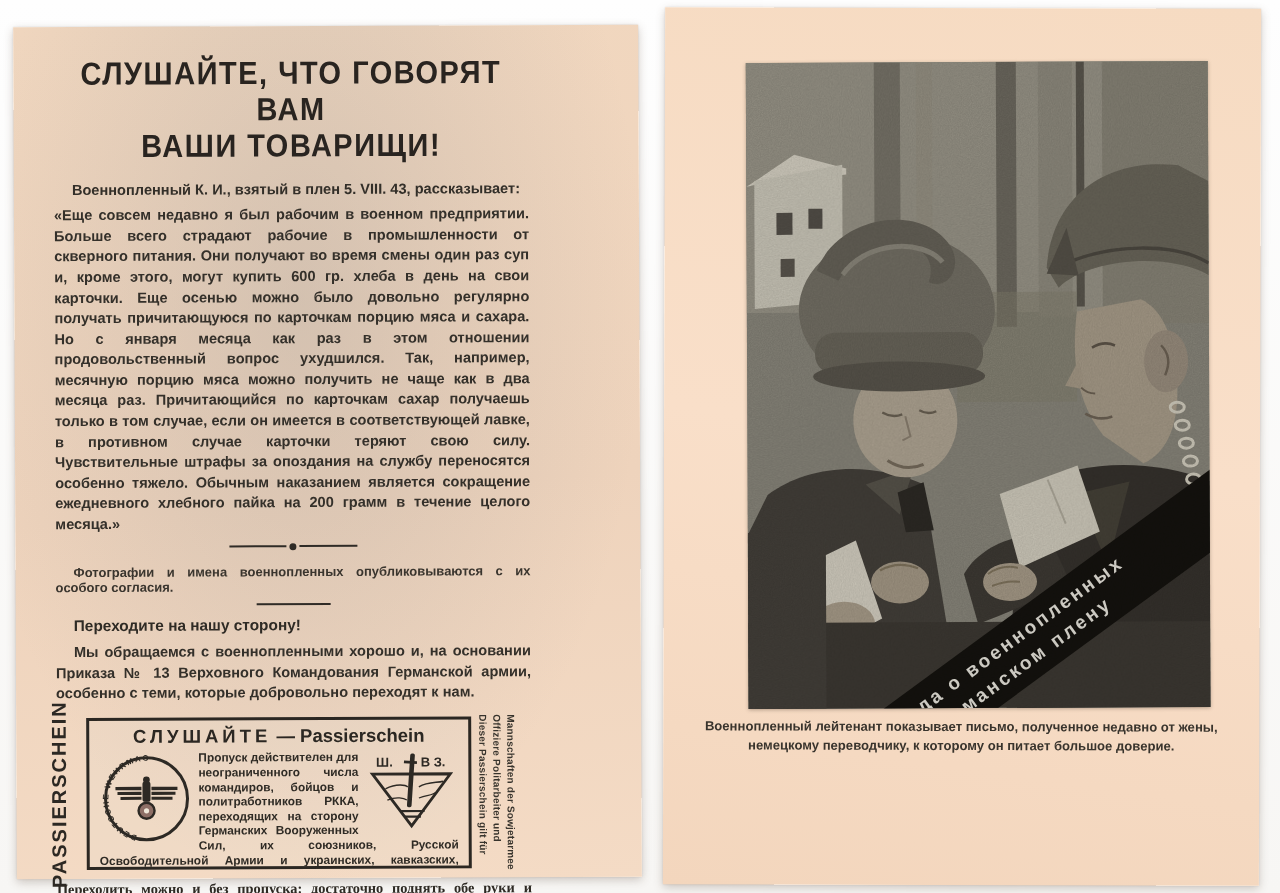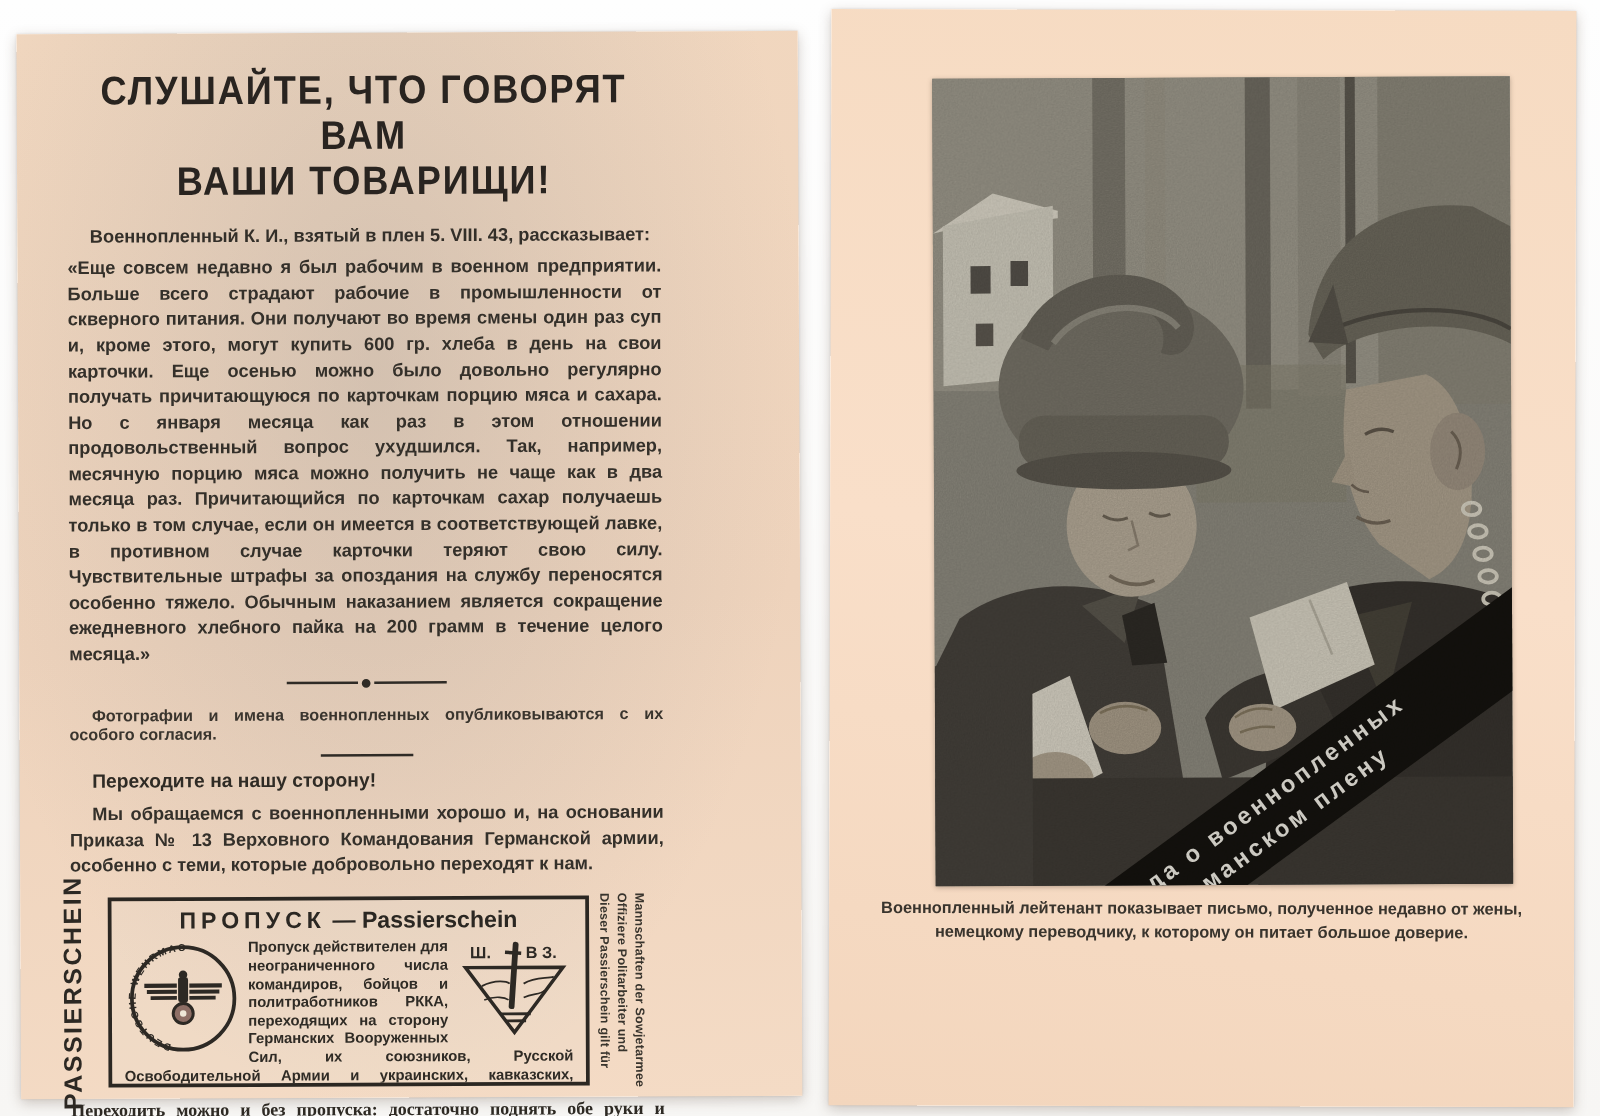--- a/index.html
+++ b/index.html
@@ -85,21 +85,21 @@
     <div class="divider-short"></div>
 
     <div class="cta-head">Переходите на нашу сторону!</div>
     <div class="cta-text">Мы обращаемся с военнопленными хорошо и, на основании Приказа № 13 Верховного Командования  Германской армии, особенно с теми, которые добровольно переходят к нам.</div>
 
     <div class="pass-section">
       <div class="pass-vert">PASSIERSCHEIN</div>
 
       <div class="pass-box">
         <div class="pass-box-title">
-          <span class="t-ru">ПРОПУСК</span>
+          <span class="t-ru">СЛУШАЙТЕ</span>
           <span>—</span>
           <span>Passierschein</span>
         </div>
 
         <svg class="emblem-circle" viewBox="0 0 90 90">
           <circle cx="45" cy="45" r="41" fill="none" stroke="#2d2924" stroke-width="3"></circle>
           <g fill="#2d2924">
             <rect x="14" y="33" width="26" height="3.4"></rect>
             <rect x="16" y="38" width="24" height="3.2"></rect>
             <rect x="19" y="43" width="21" height="3"></rect>

